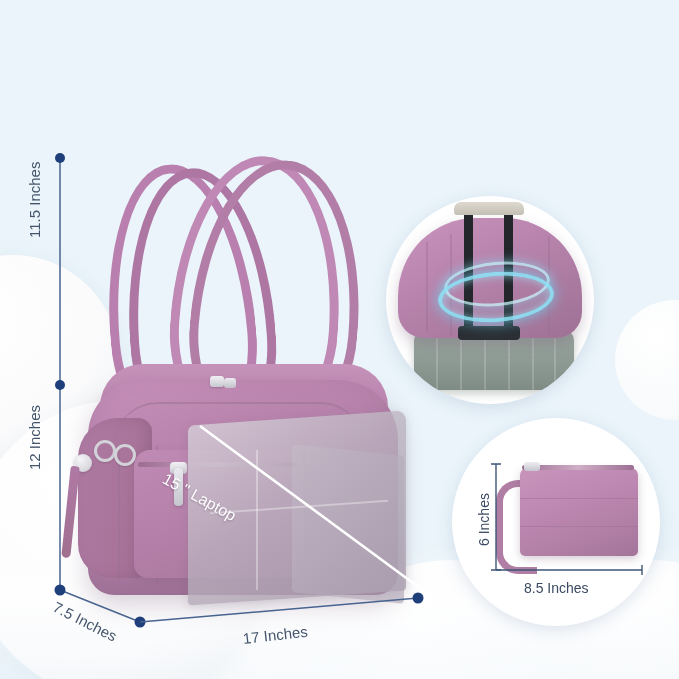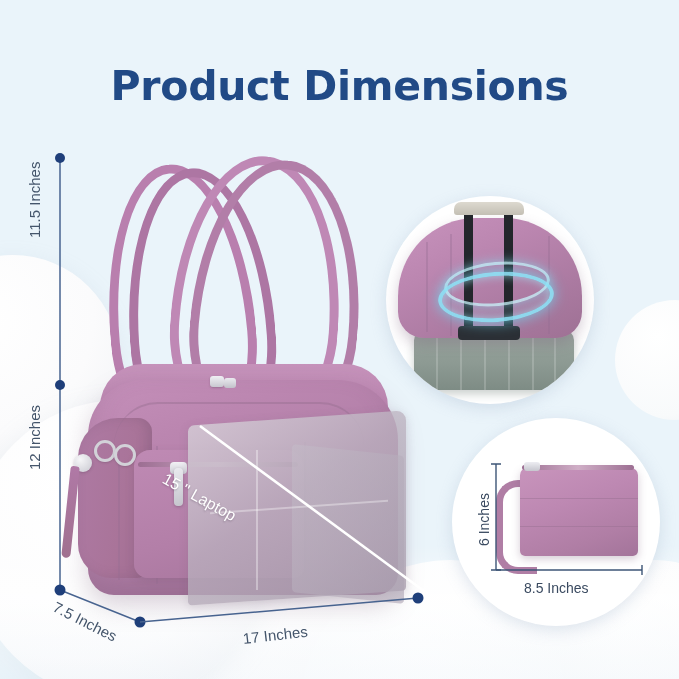--- a/index.html
+++ b/index.html
@@ -194,21 +194,20 @@
 <div class="stage">
 
   <div class="bubble b1"></div>
   <div class="bubble b6"></div>
   <div class="bubble b5"></div>
   <div class="bubble b2"></div>
   <div class="bubble b3"></div>
   <div class="bubble b4"></div>
   <div class="floorshade"></div>
 
-  <div class="title">Product Dimensions</div>
 
   <div class="bagwrap">
     <div class="handle h-left"></div>
     <div class="handle h-left2"></div>
     <div class="handle h-right"></div>
     <div class="handle h-right2"></div>
 
     <div class="bag-top"></div>
     <div class="bagbody"></div>
     <div class="bag-side"></div>

